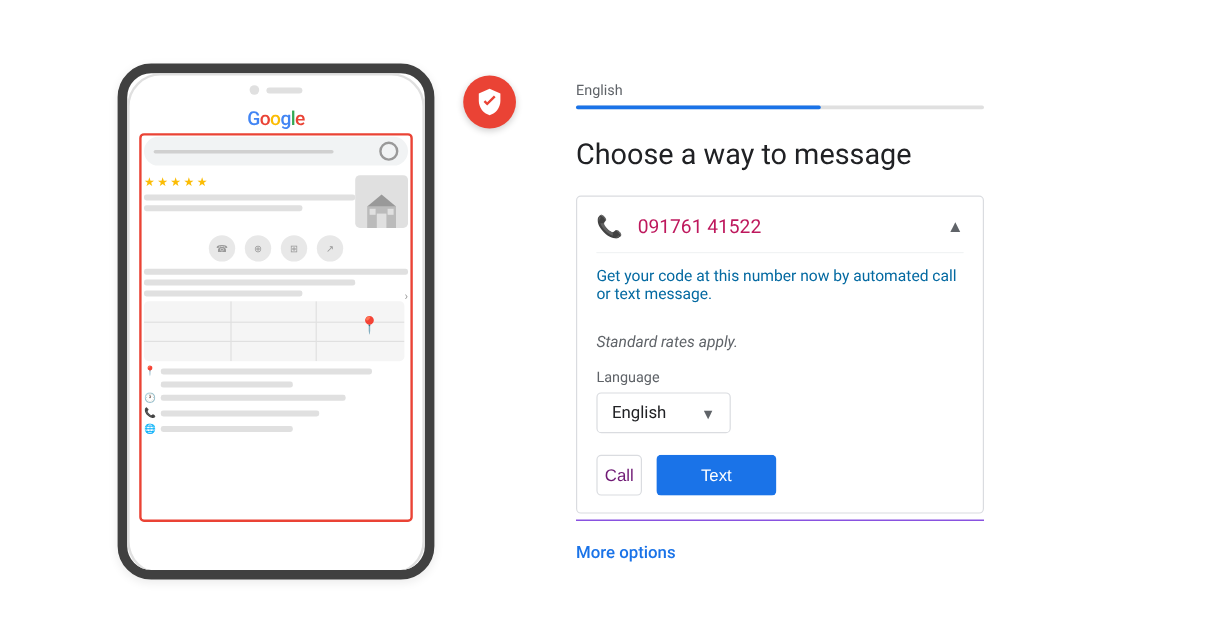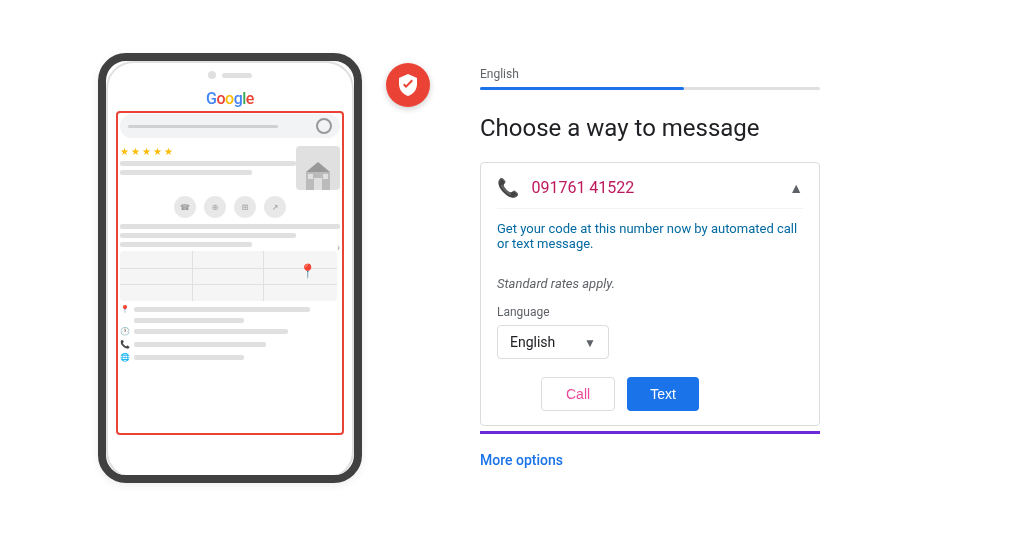--- a/index.html
+++ b/index.html
@@ -404,46 +404,45 @@
     }
 
     
     .action-buttons {
       display: flex;
       gap: 12px;
       margin-top: 4px;
     }
 
     .btn-call {
-      padding: 8px 24px;
+      padding: 8px 6px;
       border: 1px solid #dadce0;
       border-radius: 4px;
       background: #fff;
-      color: #ec4899;
+      color: #701a75;
       font-size: 14px;
       font-weight: 500;
       cursor: pointer;
-      margin-left: 44px;
     }
 
     .btn-text {
-      padding: 8px 22px;
+      padding: 8px 36px;
       border: 1px solid transparent;
       border-radius: 4px;
       background: #1a73e8;
       color: #fff;
       font-size: 14px;
       font-weight: 500;
       cursor: pointer;
     }
 
     
     .more-options-area {
       margin-top: 5px;
-      border-top: 3px solid #6d28d9;
+      border-top: 1px solid #6d28d9;
       padding-top: 16px;
       width: 340px;
     }
 
     .more-options-link {
       color: #1a73e8;
       font-size: 14px;
       font-weight: 500;
       text-decoration: none;
       cursor: pointer;

